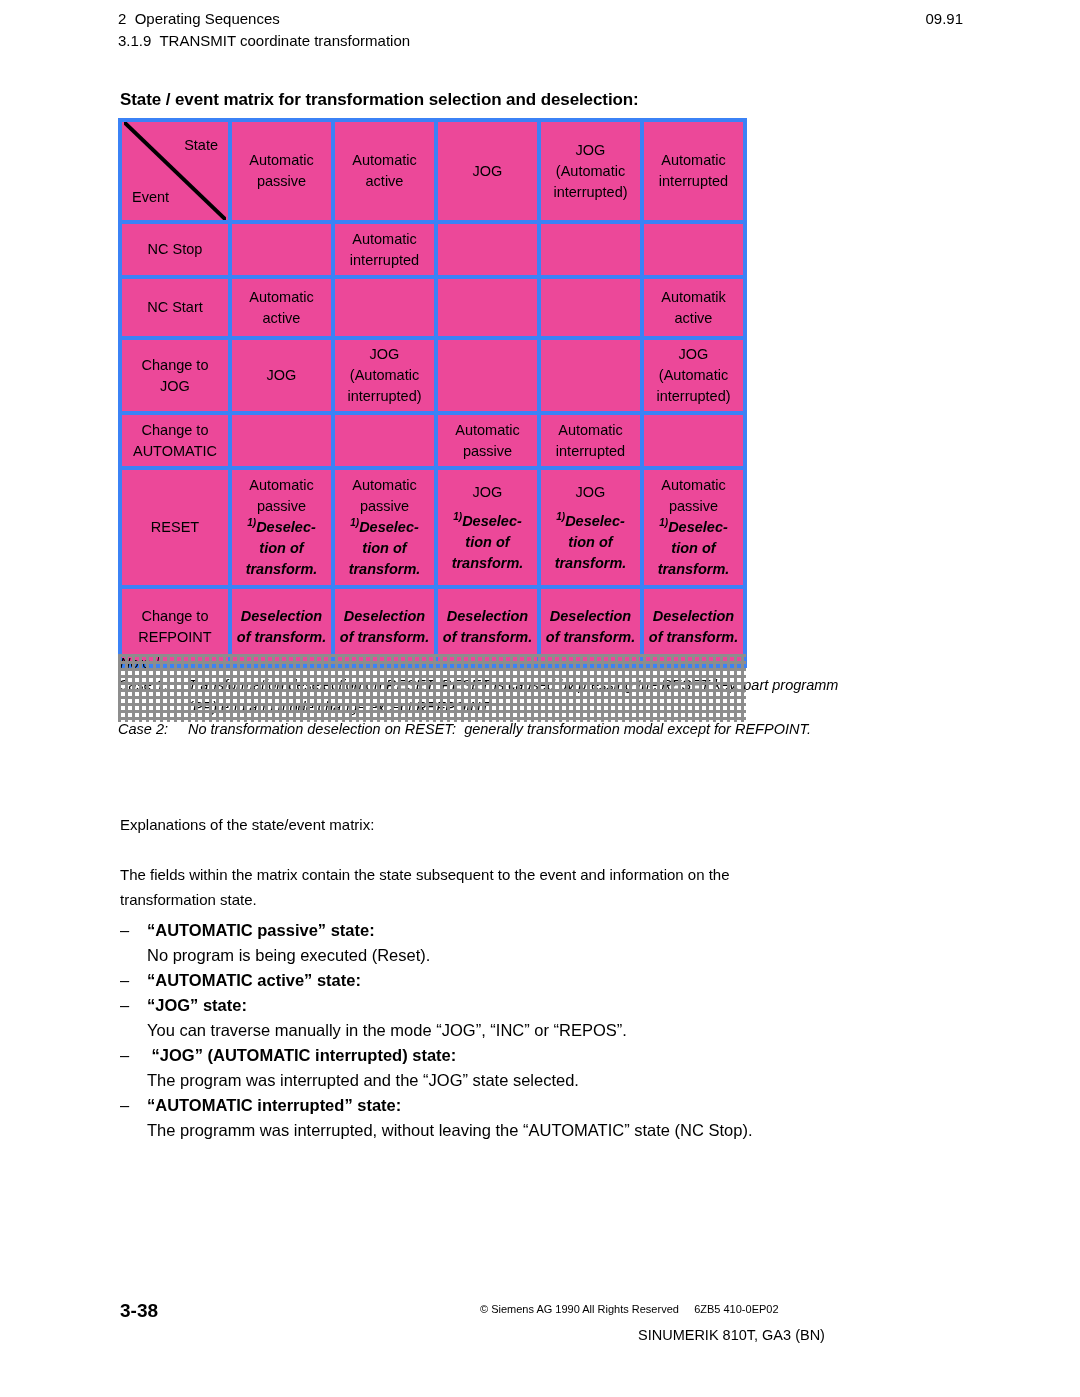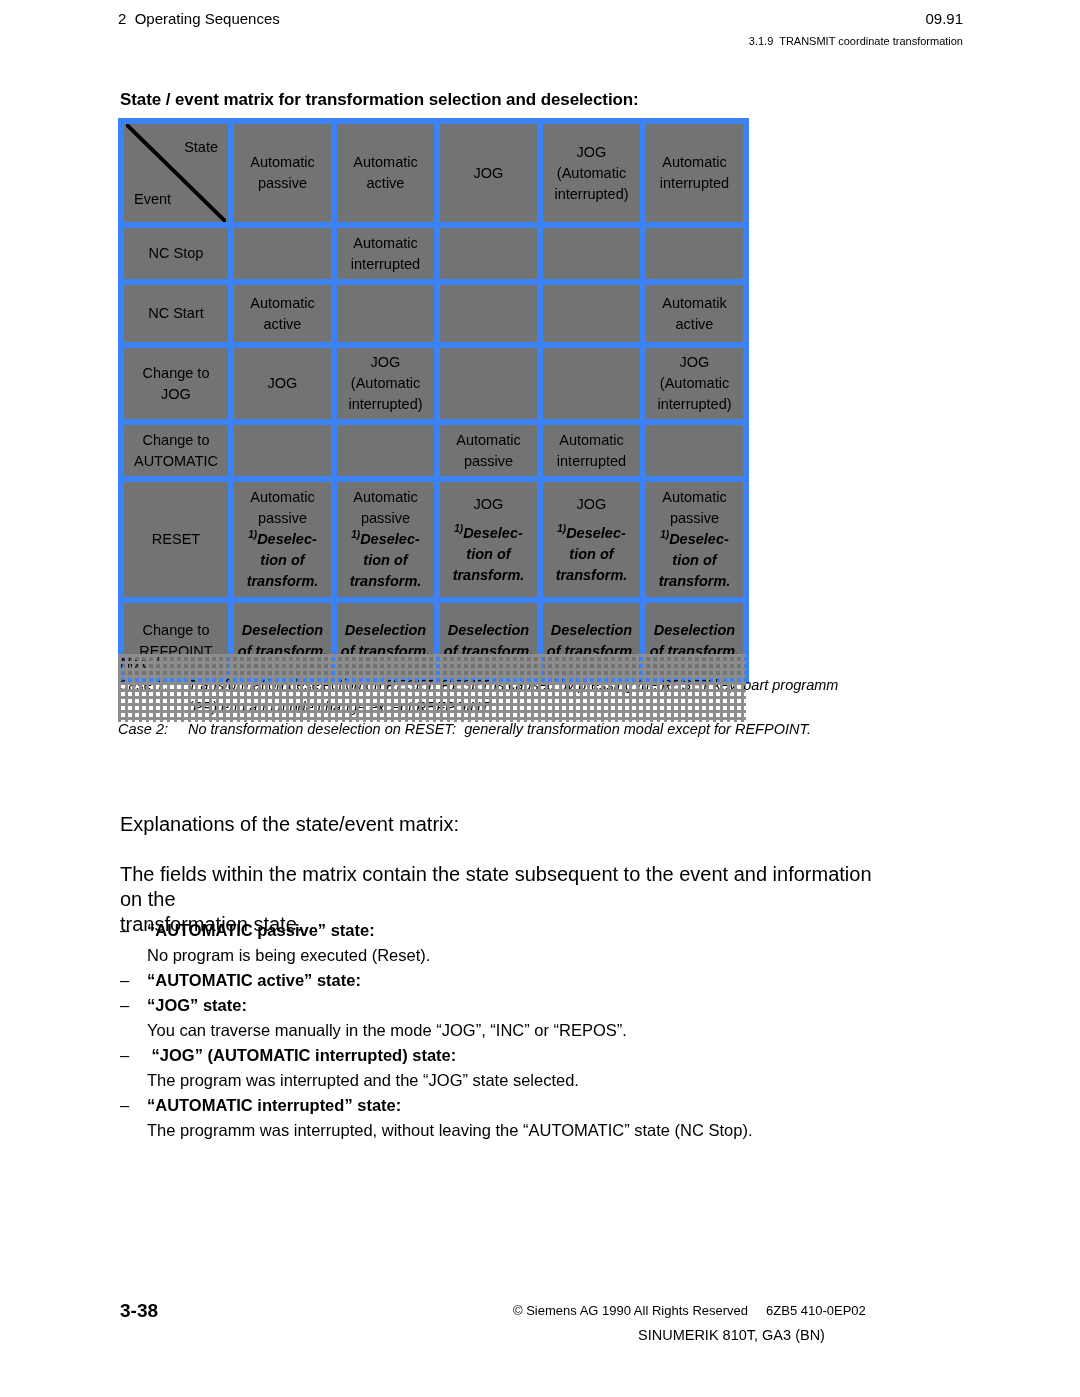--- a/index.html
+++ b/index.html
@@ -27,24 +27,23 @@
   .hdr-row {
     display: flex;
     justify-content: space-between;
     align-items: baseline;
     font-size: 15px;
     line-height: 22px;
   }
   .hdr-left { white-space: pre; }
   .hdr-date { white-space: pre; }
   .hdr-sub {
-    font-size: 11px;
+    font-size: 15px;
     line-height: 22px;
     white-space: pre;
-    text-align: right;
   }
 
   
   .matrix-title {
     position: absolute;
     left: 120px;
     top: 90px;
     font-size: 17px;
     font-weight: bold;
     letter-spacing: -0.1px;
@@ -56,27 +55,27 @@
     position: absolute;
     left: 118px;
     top: 118px;
   }
   table.matrix {
     border-collapse: collapse;
     table-layout: fixed;
     background: #fff;
   }
   table.matrix td {
-    border: 6px solid #3b82f6;
+    border: 4px solid #3b82f6;
     text-align: center;
     vertical-align: middle;
     font-size: 14.5px;
     line-height: 21px;
     padding: 0 2px;
-    background: #737373;
+    background: #ec4899;
   }
   
   col.c0 { width: 110px; }
   col.cx { width: 103px; }
 
   
   td.hatch {
     background-color: #ffffff;
     background-image:
       repeating-linear-gradient(to right,
@@ -172,21 +171,21 @@
   .case-tag { width: 70px; flex: 0 0 70px; white-space: pre; }
   .case-txt { white-space: pre; }
   .case-cont { margin-left: 70px; white-space: pre; }
 
   
   .body-text {
     position: absolute;
     left: 120px;
     top: 812px;
     width: 760px;
-    font-size: 20px;
+    font-size: 15px;
     line-height: 25px;
   }
   .body-text p { margin: 0; }
   .para-gap { height: 25px; }
 
   
   .deflist {
     position: absolute;
     left: 120px;
     top: 918px;
@@ -221,23 +220,22 @@
     position: absolute;
     left: 120px;
     top: 0px;
     font-size: 19px;
     font-weight: bold;
   }
   .foot-copy {
     position: absolute;
     left: 480px;
     top: 3px;
-    font-size: 13px;
+    font-size: 11px;
     white-space: pre;
-    margin-left: 33px;
   }
   .foot-prod {
     position: absolute;
     left: 638px;
     top: 27px;
     font-size: 14.5px;
     white-space: pre;
   }
 </style>
 </head>

